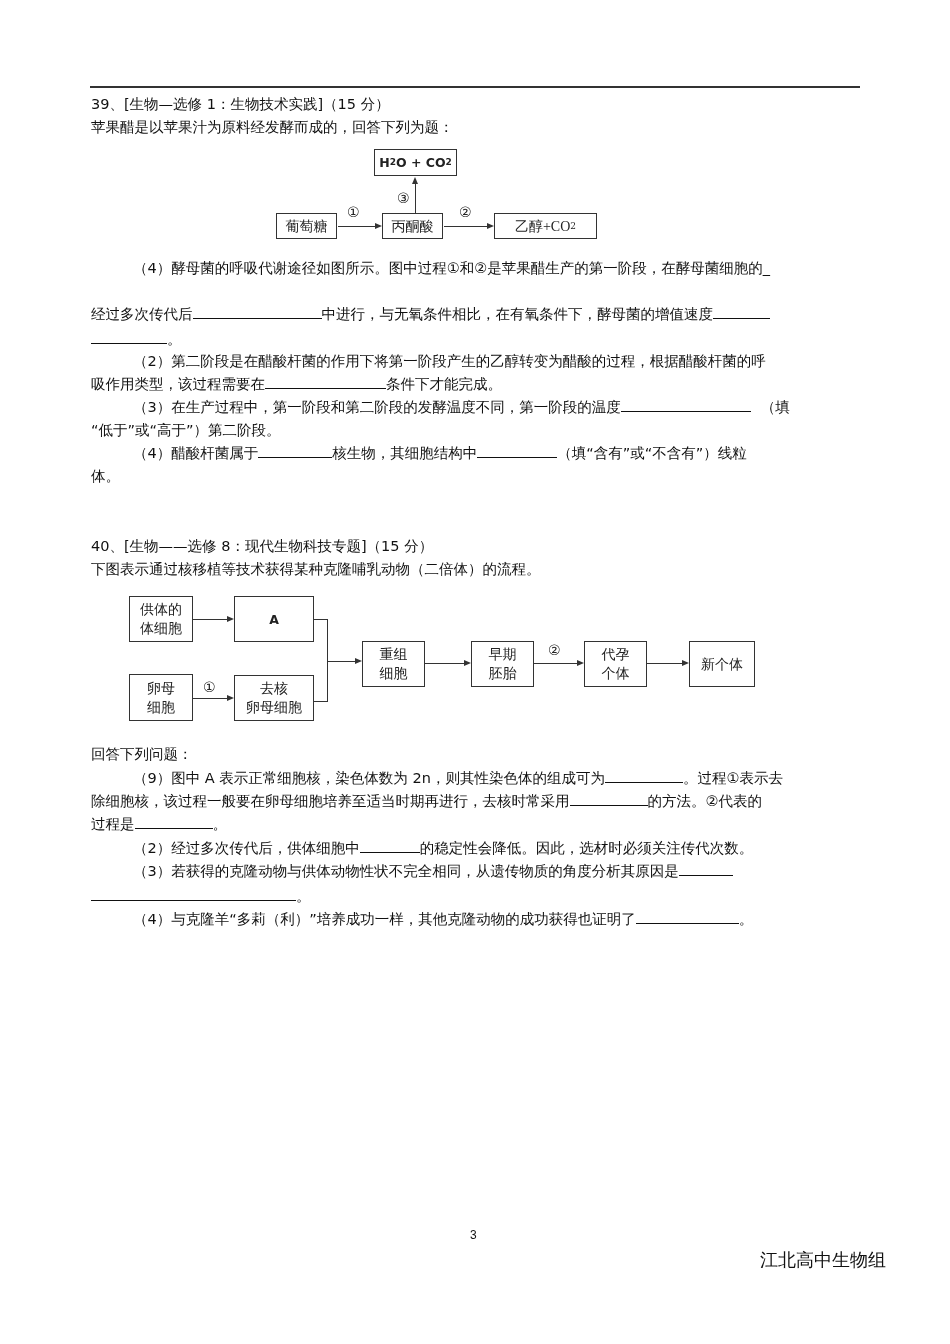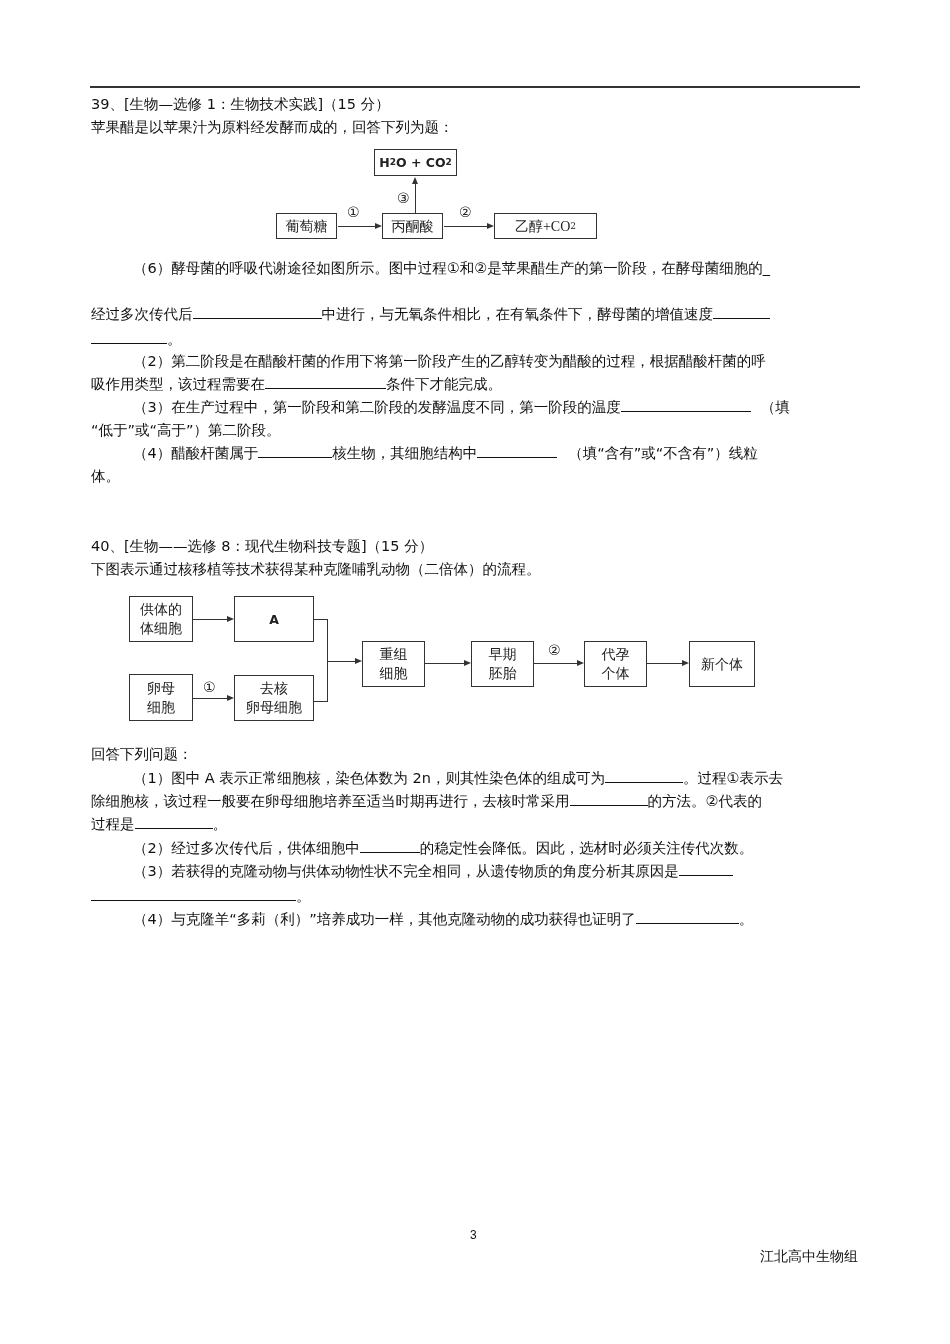--- a/index.html
+++ b/index.html
@@ -14,21 +14,21 @@
   .box { position: absolute; border: 1.5px solid #333; background: #fff; display: flex; align-items: center; justify-content: center;
          text-align: center; font-family: "DejaVu Serif", "Liberation Serif", serif; font-size: 14px; line-height: 19px; color: #222; box-sizing: border-box; }
   .box.bold { font-family: "DejaVu Sans", "Liberation Sans", sans-serif; font-weight: bold; font-size: 12.5px; }
   .hl { position: absolute; height: 0; border-top: 1.3px solid #333; }
   .vl { position: absolute; width: 0; border-left: 1.3px solid #333; }
   .ar-r { position: absolute; width: 0; height: 0; border-top: 3.5px solid transparent; border-bottom: 3.5px solid transparent; border-left: 7px solid #333; }
   .ar-u { position: absolute; width: 0; height: 0; border-left: 3.5px solid transparent; border-right: 3.5px solid transparent; border-bottom: 7px solid #333; }
   .lbl { position: absolute; font-family: "DejaVu Sans", "Liberation Sans", sans-serif; font-size: 14px; color: #222; }
   sub { font-size: 9px; vertical-align: -3px; }
   .pageno { position: absolute; left: 470px; top: 1228px; font-size: 12px; font-family: "Liberation Sans", sans-serif; }
-  .footer { position: absolute; left: 760px; top: 1248px; font-size: 14px; }
+  .footer { position: absolute; left: 760px; top: 1248px; font-size: 18px; }
 </style>
 </head>
 <body>
 
 <div class="page">
   <div class="hr-top"></div>
 
   <div class="line" style="top:93px">39、[生物—选修 1：生物技术实践]（15 分）</div>
   <div class="line" style="top:116px">苹果醋是以苹果汁为原料经发酵而成的，回答下列为题：</div>
 
@@ -52,40 +52,40 @@
 
     <div class="hl" style="left:444px;top:226px;width:43px"></div>
     <div class="ar-r" style="left:487px;top:223px"></div>
     <div class="lbl" style="left:459px;top:204px">②</div>
 
     <div class="vl" style="left:415px;top:183px;height:30px"></div>
     <div class="ar-u" style="left:412px;top:177px"></div>
     <div class="lbl" style="left:397px;top:190px">③</div>
   </div>
 
-  <div class="line indent" style="top:257px">（6）酵母菌的呼吸代谢途径如图所示。图中过程①和②是苹果醋生产的第一阶段，在酵母菌细胞的_</div>
+  <div class="line indent" style="top:257px">（4）酵母菌的呼吸代谢途径如图所示。图中过程①和②是苹果醋生产的第一阶段，在酵母菌细胞的_</div>
   <div class="line" style="top:303px">
     <span>经过多次传代后</span><span class="blank" style="width:129px"></span><span>中进行，与无氧条件相比，在有氧条件下，酵母菌的增值速度</span><span class="blank" style="width:57px"></span>
   </div>
   <div class="line" style="top:328px">
     <span class="blank" style="width:76px"></span><span>。</span>
   </div>
 
   <div class="line indent" style="top:350px">（2）第二阶段是在醋酸杆菌的作用下将第一阶段产生的乙醇转变为醋酸的过程，根据醋酸杆菌的呼</div>
   <div class="line" style="top:373px">
     <span>吸作用类型，该过程需要在</span><span class="blank" style="width:121px"></span><span>条件下才能完成。</span>
   </div>
 
   <div class="line indent" style="top:396px">
     <span>（3）在生产过程中，第一阶段和第二阶段的发酵温度不同，第一阶段的温度</span><span class="blank" style="width:130px"></span><span style="margin-left:10px">（填</span>
   </div>
   <div class="line" style="top:419px">“低于”或“高于”）第二阶段。</div>
 
   <div class="line indent" style="top:442px">
-    <span>（4）醋酸杆菌属于</span><span class="blank" style="width:74px"></span><span>核生物，其细胞结构中</span><span class="blank" style="width:80px"></span><span style="margin-left:11px">（填“含有”或“不含有”）线粒</span>
+    <span>（4）醋酸杆菌属于</span><span class="blank" style="width:74px"></span><span>核生物，其细胞结构中</span><span class="blank" style="width:80px"></span><span style="margin-left:0">（填“含有”或“不含有”）线粒</span>
   </div>
   <div class="line" style="top:465px">体。</div>
 
   <div class="line" style="top:535px">40、[生物——选修 8：现代生物科技专题]（15 分）</div>
   <div class="line" style="top:558px">下图表示通过核移植等技术获得某种克隆哺乳动物（二倍体）的流程。</div>
 
   <div>
     <div class="box" style="left:129px;top:596px;width:64px;height:46px">
       <div>
           <div>供体的</div>
@@ -144,21 +144,21 @@
     <div class="hl" style="left:534px;top:663px;width:43px"></div>
     <div class="ar-r" style="left:577px;top:660px"></div>
     <div class="lbl" style="left:548px;top:642px">②</div>
 
     <div class="hl" style="left:647px;top:663px;width:35px"></div>
     <div class="ar-r" style="left:682px;top:660px"></div>
   </div>
 
   <div class="line" style="top:743px">回答下列问题：</div>
   <div class="line indent" style="top:767px">
-    <span>（1）图中 A 表示正常细胞核，染色体数为 2n，则其性染色体的组成可为</span><span class="blank" style="width:78px"></span><span>。过程①表示去</span>
+    <span>（9）图中 A 表示正常细胞核，染色体数为 2n，则其性染色体的组成可为</span><span class="blank" style="width:78px"></span><span>。过程①表示去</span>
   </div>
   <div class="line" style="top:790px">
     <span>除细胞核，该过程一般要在卵母细胞培养至适当时期再进行，去核时常采用</span><span class="blank" style="width:78px"></span><span>的方法。②代表的</span>
   </div>
   <div class="line" style="top:813px">
     <span>过程是</span><span class="blank" style="width:78px"></span><span>。</span>
   </div>
 
   <div class="line indent" style="top:837px">
     <span>（2）经过多次传代后，供体细胞中</span><span class="blank" style="width:60px"></span><span>的稳定性会降低。因此，选材时必须关注传代次数。</span>

